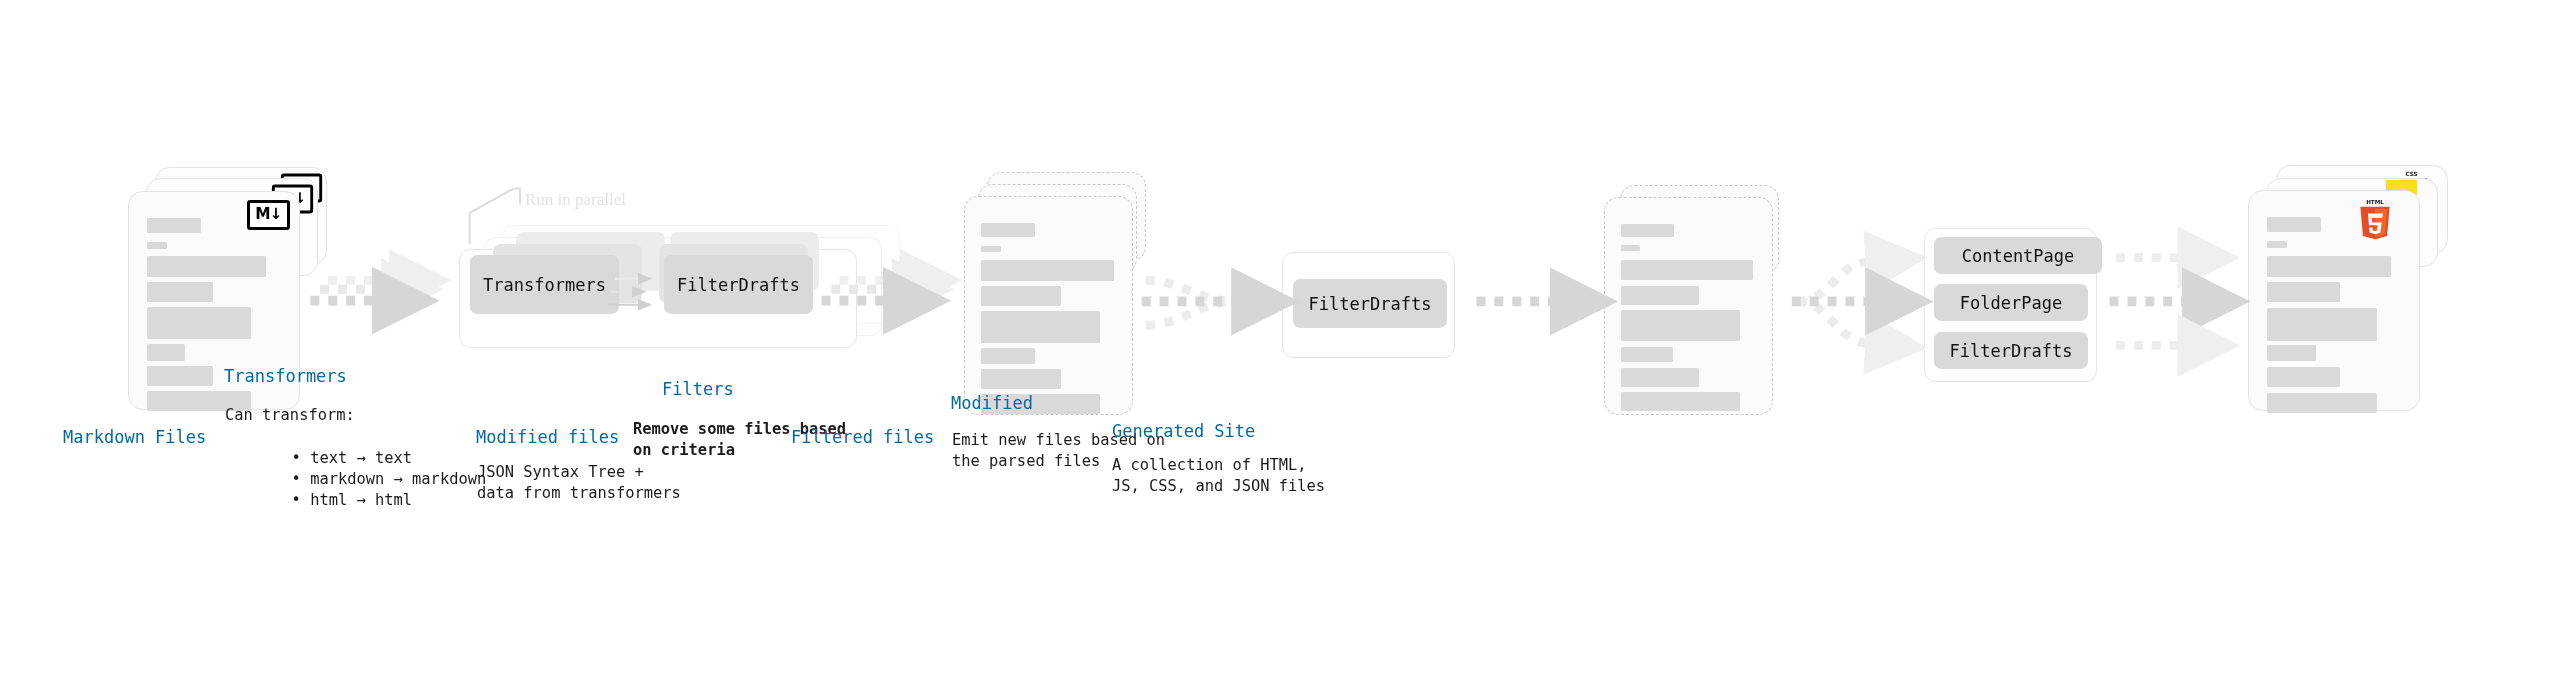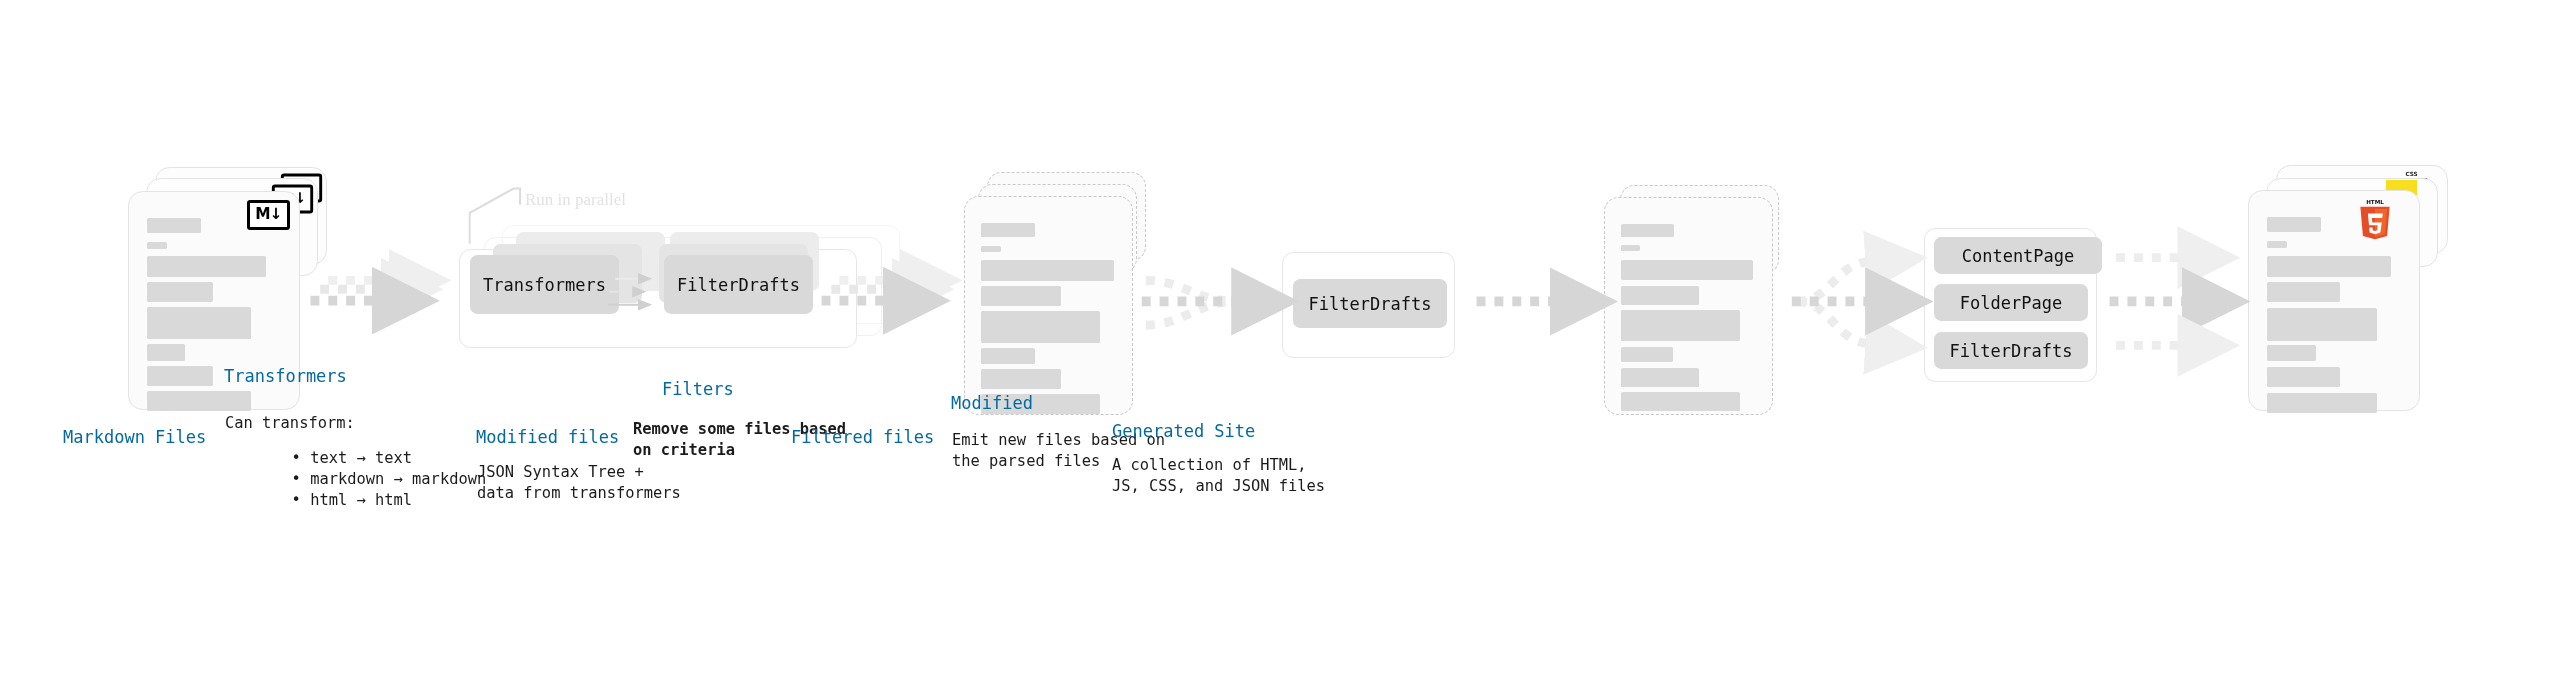--- a/index.html
+++ b/index.html
@@ -144,21 +144,21 @@
     <div class="pill fade1" style="left:493px;top:244px;width:149px;height:59px;">x</div>
     <div class="pill fade1" style="left:659px;top:244px;width:149px;height:59px;">x</div>
 
     <div class="pill" style="left:470px;top:255px;width:149px;height:59px;">Transformers</div>
     <div class="pill" style="left:664px;top:255px;width:149px;height:59px;">FilterDrafts</div>
 
     <div class="annot" style="left:525px;top:190px;">Run in parallel</div>
 
     <div class="title" style="left:224px;top:366px;">Transformers</div>
 
-    <div class="sub" style="left:225px;top:405px;margin-top:8px;">Can transform:</div>
+    <div class="sub" style="left:225px;top:405px;">Can transform:</div>
     <div class="sub" style="left:236px;top:427px;">
       <span>•&nbsp;</span><span>text → text</span>
     </div>
     <div class="sub" style="left:236px;top:448px;">
       <span>•&nbsp;</span><span>markdown → markdown</span>
     </div>
     <div class="sub" style="left:236px;top:469px;">
       <span>•&nbsp;</span><span>html → html</span>
     </div>
   </div>

